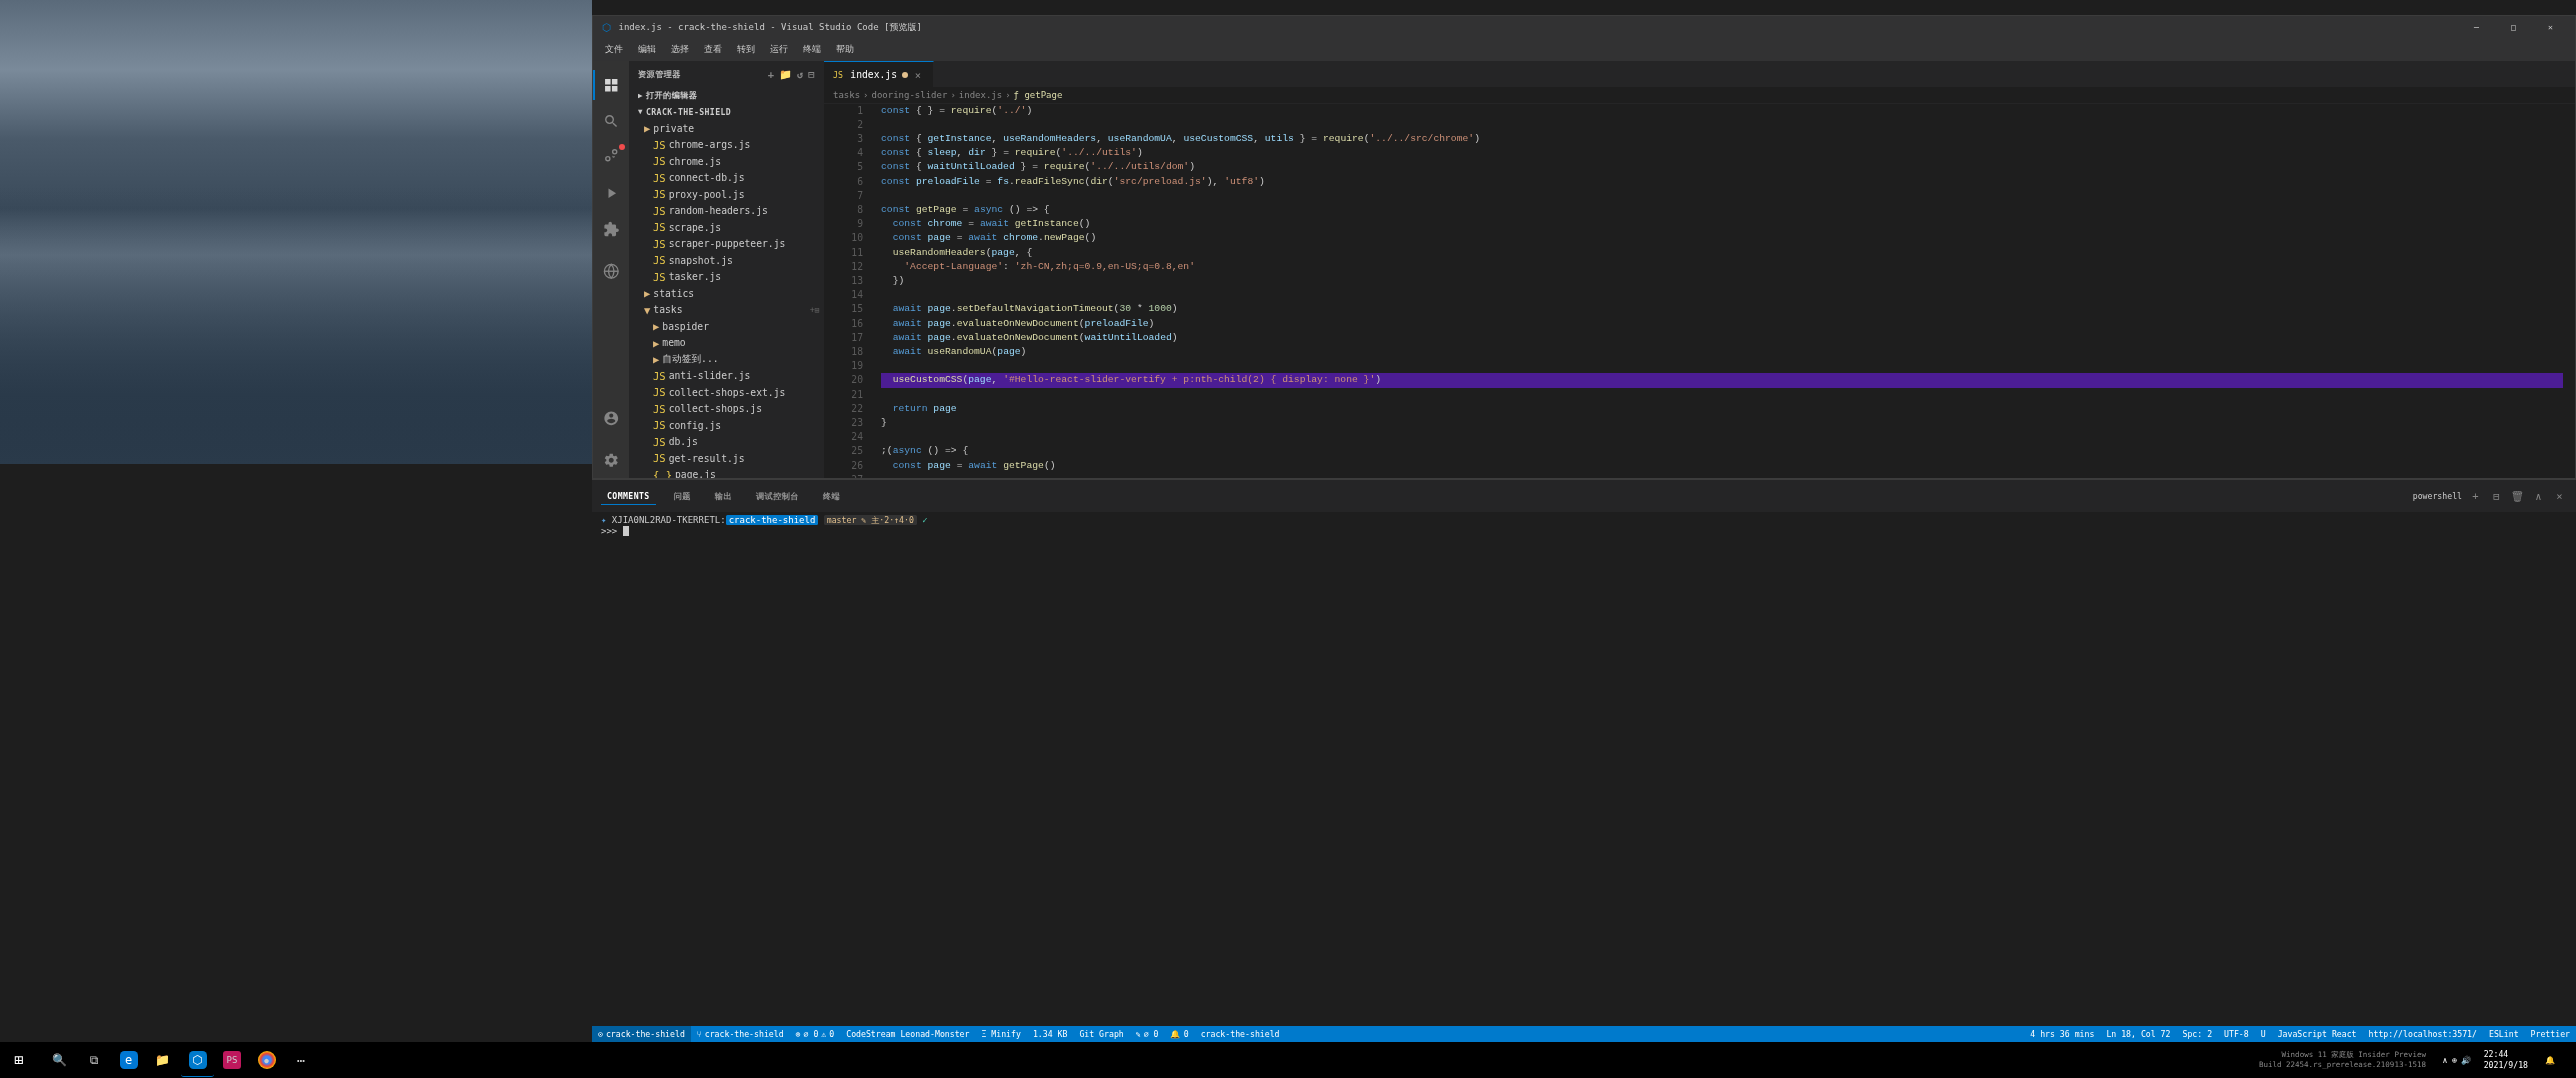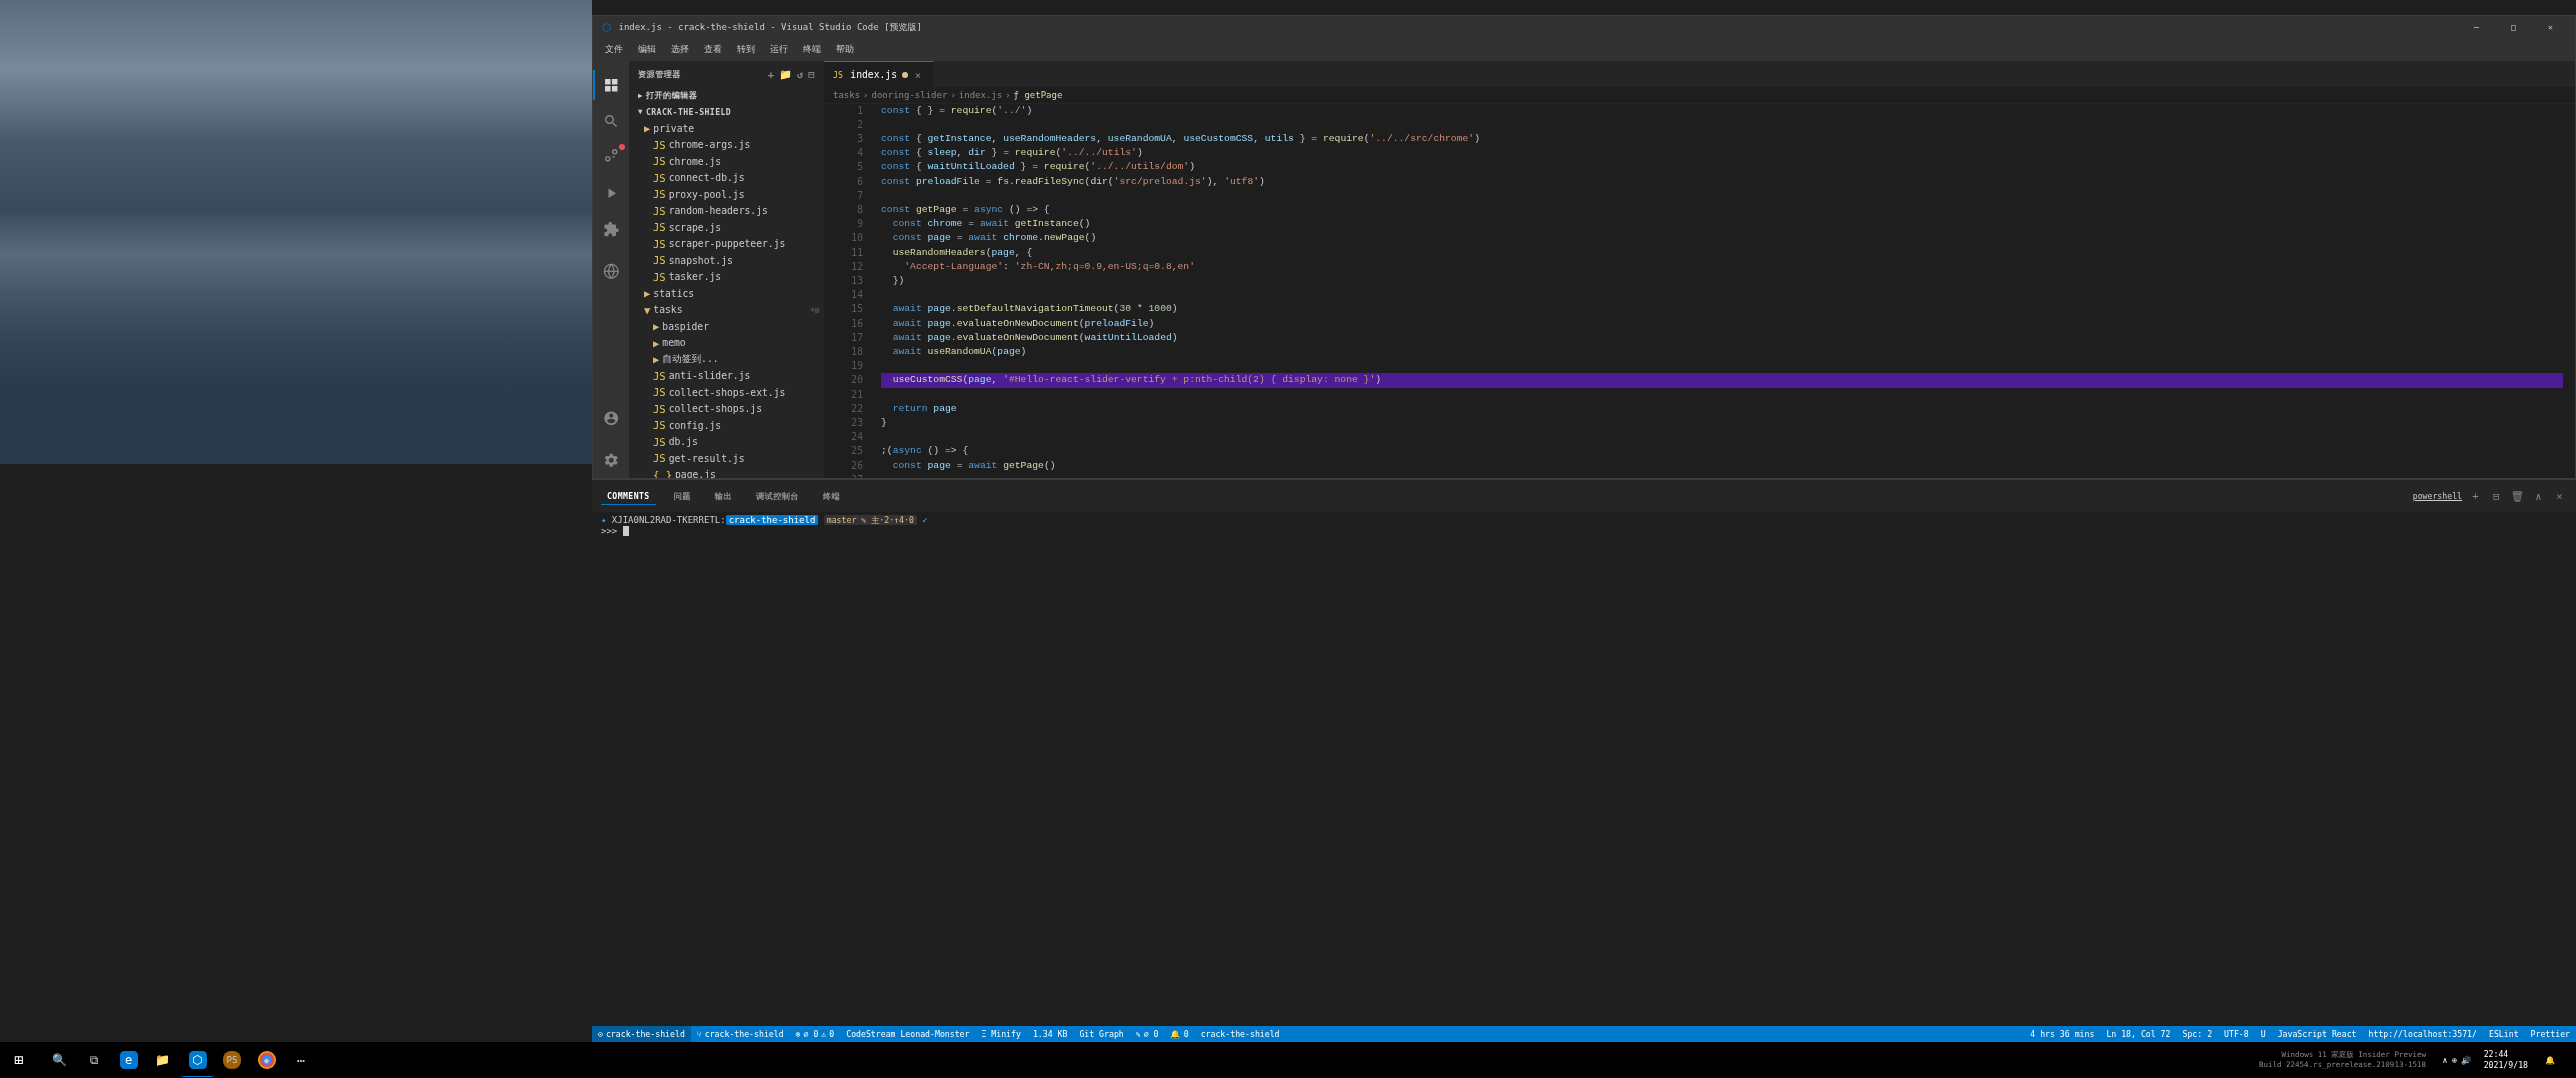--- a/index.html
+++ b/index.html
@@ -814,21 +814,21 @@
 </div>
 
 <div class="bottom-panel">
   <div class="panel-tab-bar">
     <div class="panel-tab active">COMMENTS</div>
     <div class="panel-tab">问题</div>
     <div class="panel-tab">输出</div>
     <div class="panel-tab">调试控制台</div>
     <div class="panel-tab">终端</div>
     <div class="panel-tab-actions">
-      <span style="font-size:8.2px;color:#ccc;text-decoration:underline;">powershell</span>
+      <span style="font-size:8.2px;color:#ccc;">powershell</span>
       <div class="panel-action-btn">+</div>
       <div class="panel-action-btn">⊟</div>
       <div class="panel-action-btn">🗑</div>
       <div class="panel-action-btn">∧</div>
       <div class="panel-action-btn">×</div>
     </div>
   </div>
   <div class="terminal-content">
     <div>
       <span class="terminal-prompt">✦ </span><span>XJIA0NL2RAD-TKERRETL:</span><span class="terminal-highlight">crack-the-shield</span>&nbsp;<span class="terminal-branch">master  ✎ 主·2·↑4·0</span>&nbsp;<span class="terminal-ok">✓</span>
@@ -922,21 +922,21 @@
     <div class="taskbar-item">
       <div class="taskbar-icon" style="background:#0078d4;color:white;border-radius:4.5px;">e</div>
     </div>
     <div class="taskbar-item">
       <div class="taskbar-icon" style="color:#ffc83d;">📁</div>
     </div>
     <div class="taskbar-item" style="border-bottom:1.5px solid #007acc;">
       <div class="taskbar-icon" style="background:#007acc;color:white;border-radius:4.5px;">⬡</div>
     </div>
     <div class="taskbar-item">
-      <div class="taskbar-icon" style="background:#a16207;color:#ccc;border-radius:8px;font-size:9px;">PS</div>
+      <div class="taskbar-icon" style="background:#be185d;color:#ccc;border-radius:3px;font-size:9px;">PS</div>
     </div>
     <div class="taskbar-item">
       <div class="taskbar-icon" style="border-radius:50%;background:radial-gradient(circle, #4285f4 30%, #ea4335 50%, #fbbc05 70%, #34a853 90%);font-size:7.5px;">●</div>
     </div>
     <div class="taskbar-item">
       <div class="taskbar-icon" style="font-size:13.5px;">⋯</div>
     </div>
   </div>
 
   <div class="taskbar-right">

